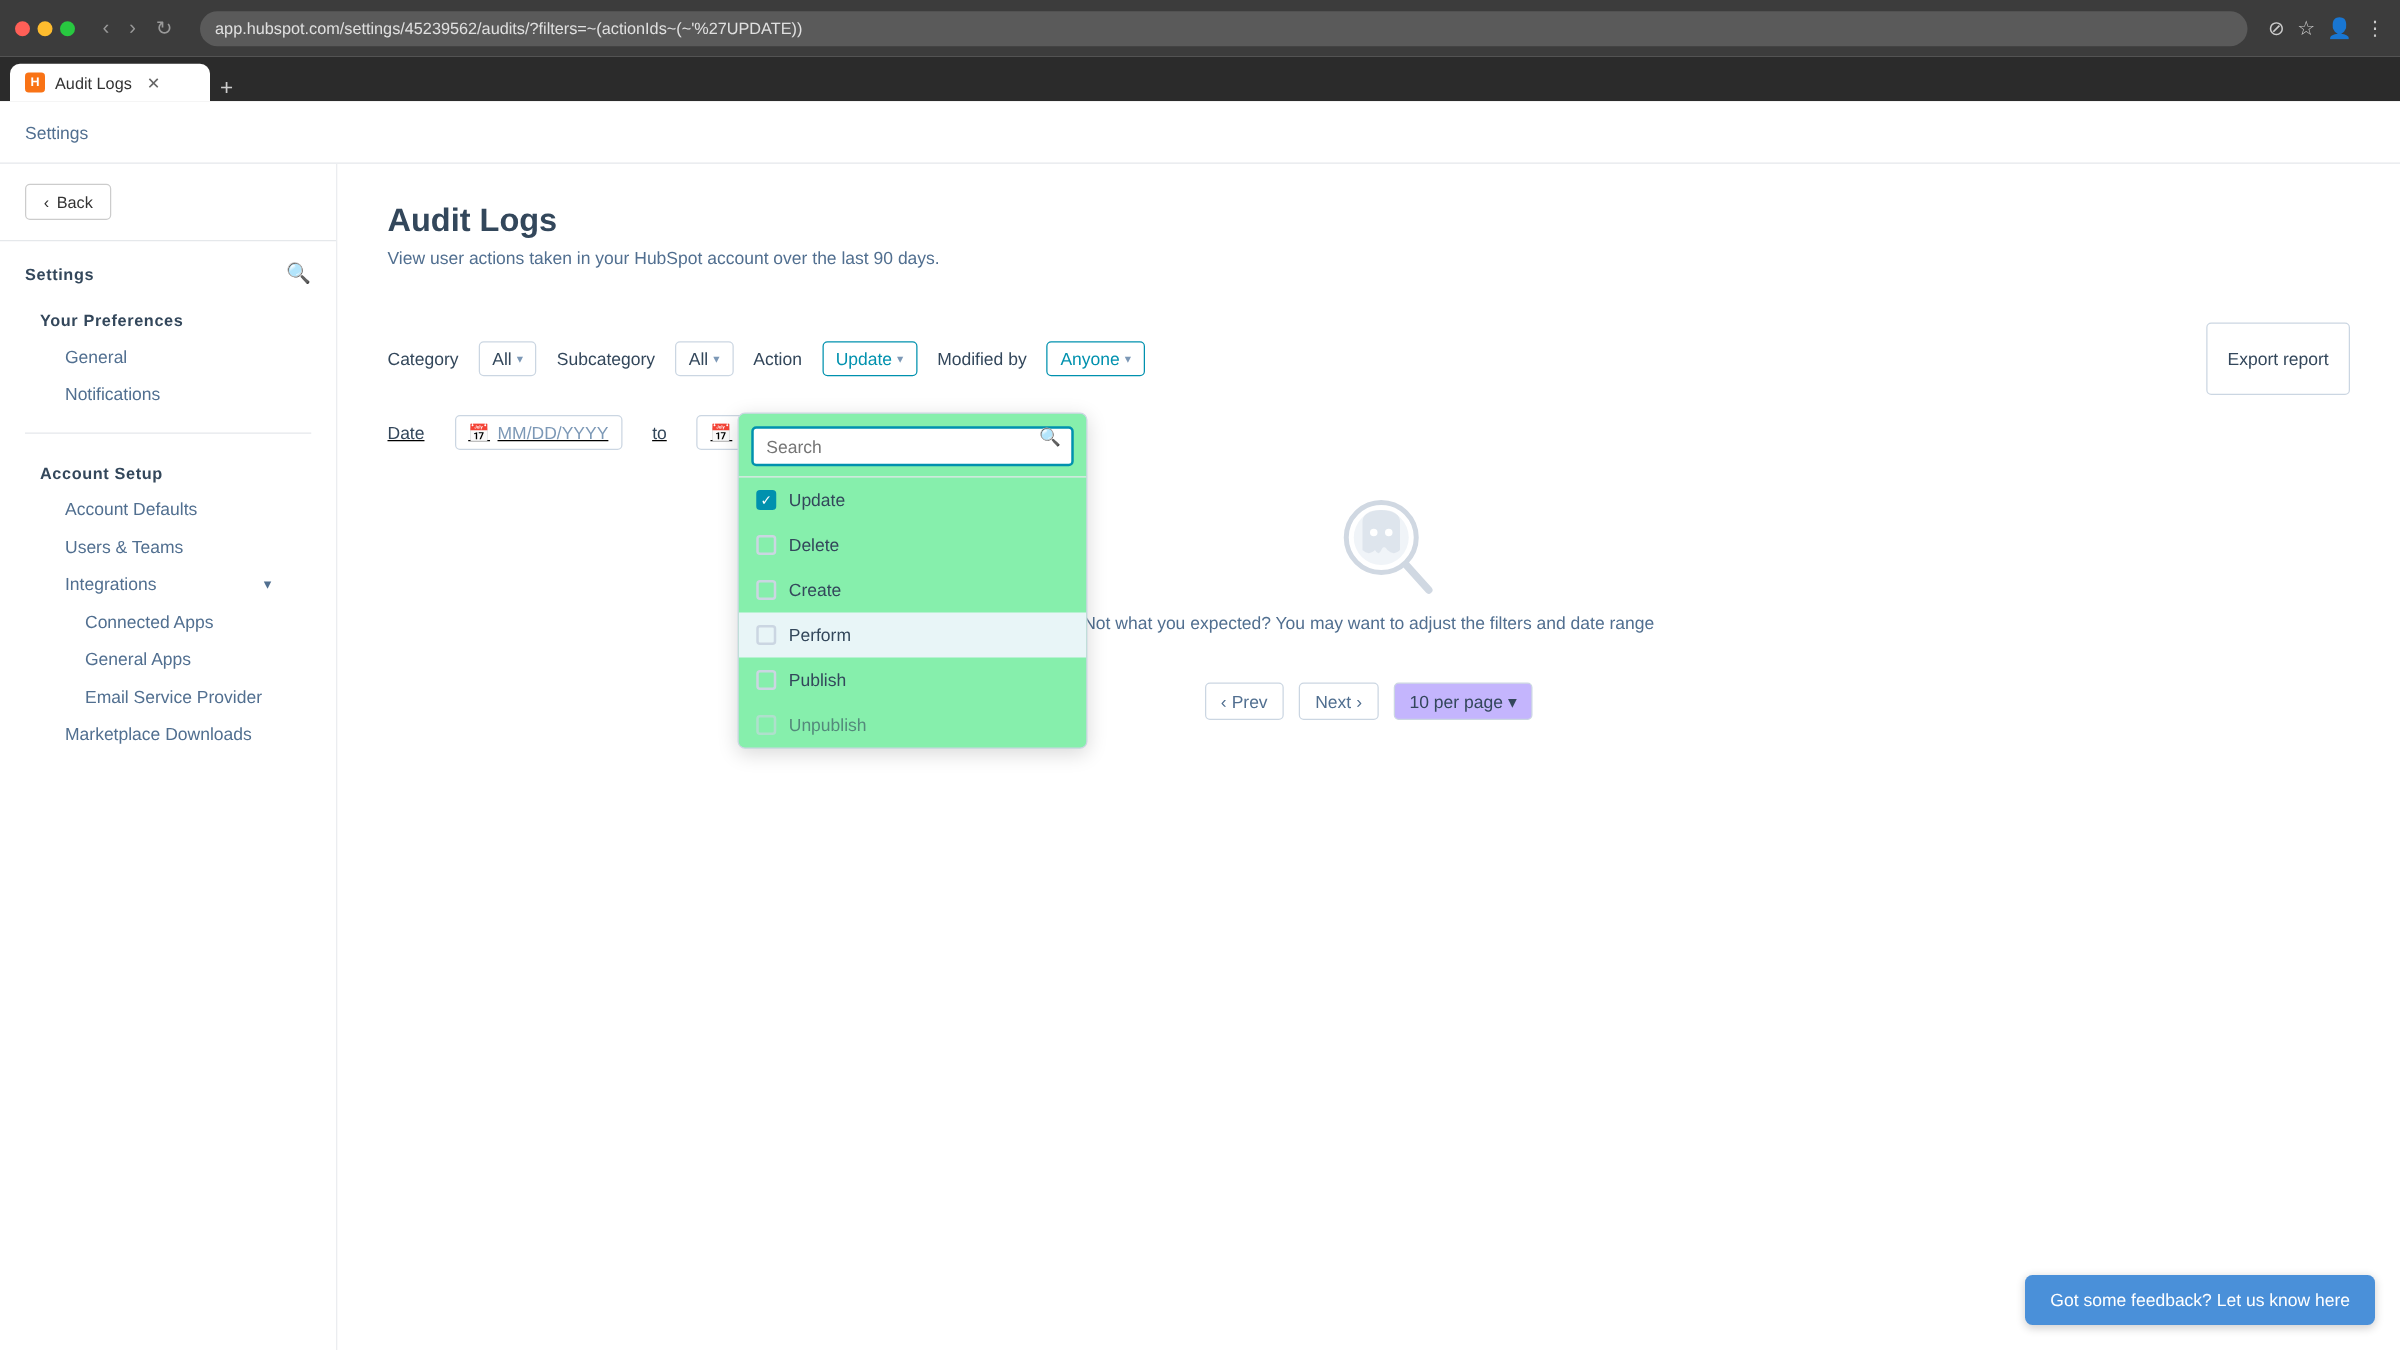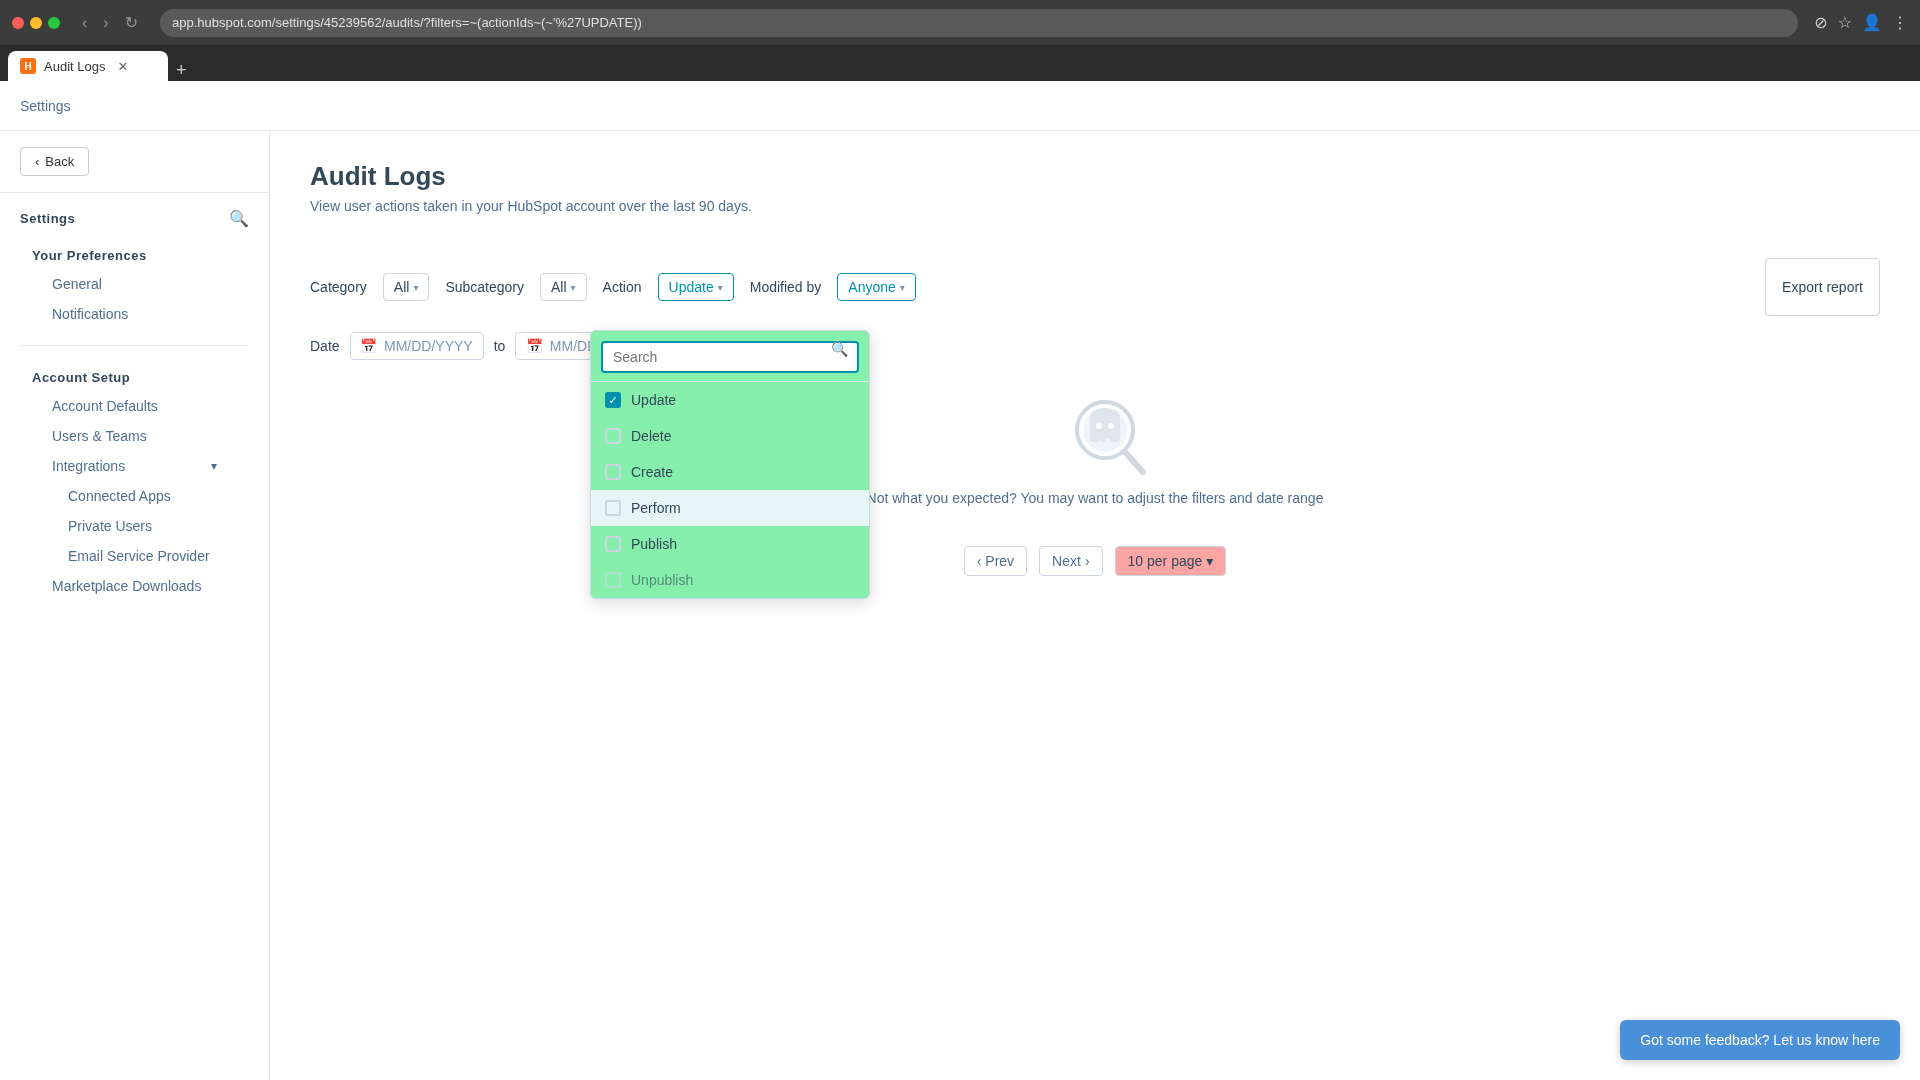--- a/index.html
+++ b/index.html
@@ -183,22 +183,23 @@
       background: #fff;
       color: #33475b;
       cursor: pointer;
       font-size: 14px;
     }
 
     
     .date-row {
       display: flex;
       align-items: center;
-      gap: 10px;
+      gap: 24px;
       margin-bottom: 24px;
+      text-decoration: underline;
     }
     .date-input {
       display: flex;
       align-items: center;
       gap: 6px;
       padding: 5px 10px;
       border: 1px solid #cbd6e2;
       border-radius: 4px;
       background: #fff;
       color: #7c98b6;
@@ -228,21 +229,21 @@
       cursor: pointer;
       font-size: 14px;
     }
     .per-page-btn {
       display: flex;
       align-items: flex-start;
       gap: 4px;
       padding: 6px 12px;
       border: 1px solid #cbd6e2;
       border-radius: 4px;
-      background: #fca5a5;
+      background: #c4b5fd;
       color: #33475b;
       cursor: pointer;
       font-size: 14px;
     }
     .dropdown-menu {
       position: absolute;
       top: 330px;
       left: 590px;
       width: 280px;
       background: #86efac;
@@ -418,21 +419,21 @@
         <span>Users &amp; Teams</span>
       </div>
       <div class="integrations-row">
         <span>Integrations</span>
         <span class="chevron">▾</span>
       </div>
       <div class="sidebar-item indent">
         <span>Connected Apps</span>
       </div>
       <div class="sidebar-item indent">
-        <span>Private Users</span>
+        <span>General Apps</span>
       </div>
       <div class="sidebar-item indent">
         <span>Email Service Provider</span>
       </div>
       <div class="sidebar-item">
         <span>Marketplace Downloads</span>
       </div>
     </div>
 
   </div>

